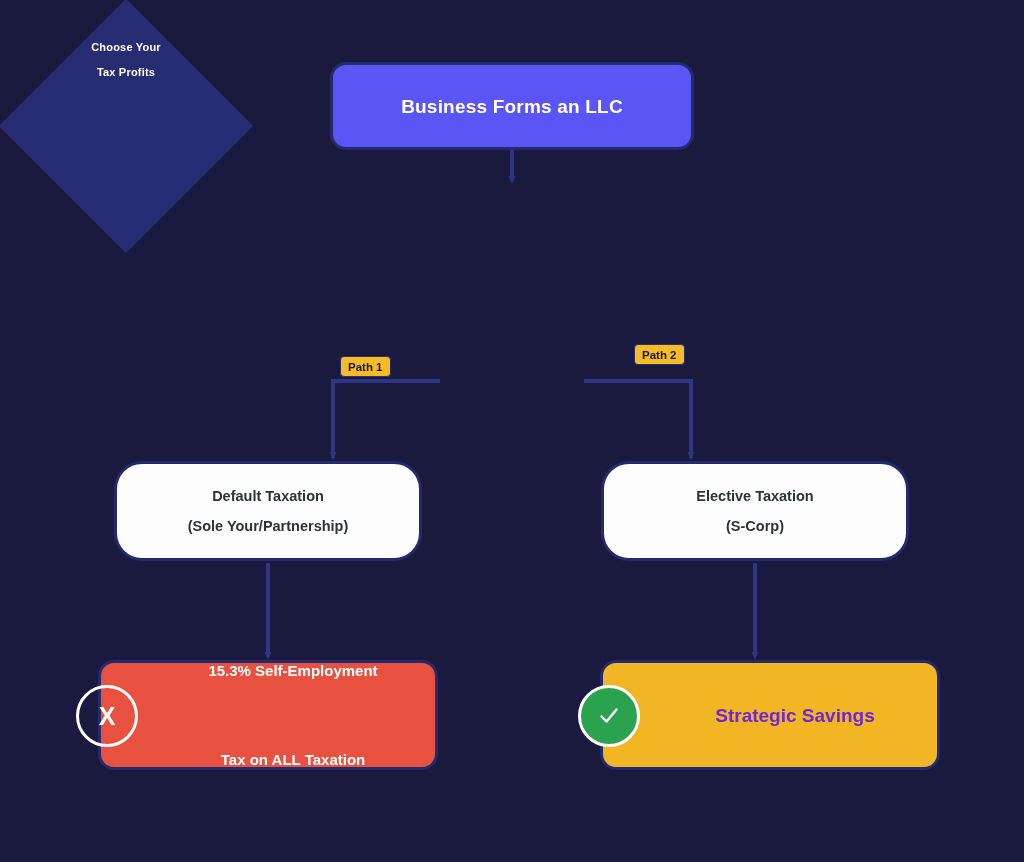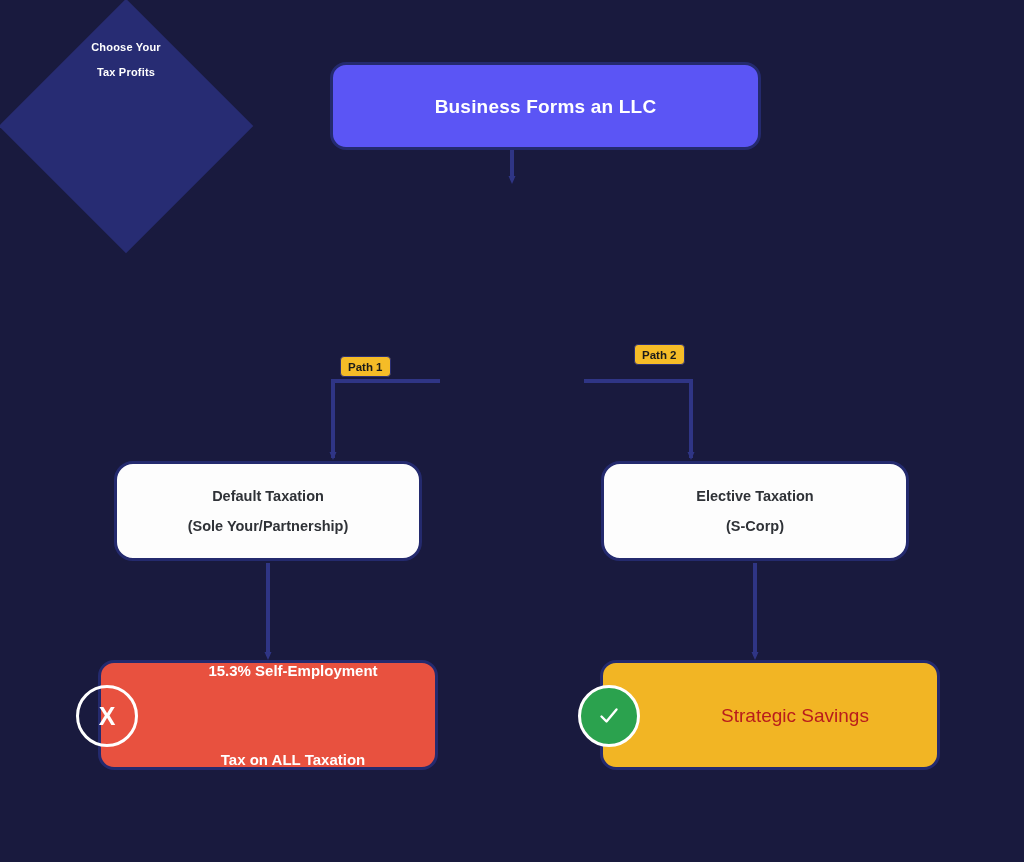--- a/index.html
+++ b/index.html
@@ -41,21 +41,21 @@
   }
   .line1, .line2 {
     display: block;
     line-height: 1.0;
   }
 
   
   #start-node {
     left: 330px;
     top: 62px;
-    width: 431px;
+    width: 364px;
     height: 88px;
     background: #5b55f5;
     border: 3px solid #242a6e;
     border-radius: 16px;
     color: #ffffff;
     font-size: 19px;
     font-weight: bold;
     letter-spacing: .2px;
   }
 
@@ -110,21 +110,21 @@
   }
   #path-1-badge { left: 340px; top: 356px; text-align: center; }
   #path-2-badge { left: 634px; top: 344px; }
 
   
   .branch-box {
     width: 308px;
     height: 100px;
     background: #fdfdfd;
     border: 3px solid #242a6e;
-    border-radius: 19px;
+    border-radius: 28px;
     color: #2f3237;
     font-size: 14.5px;
     font-weight: bold;
   }
   .branch-box .line1 { margin-bottom: 16px; }
   #default-taxation-node { left: 114px; top: 461px; }
   #elective-taxation-node { left: 601px; top: 461px; }
 
   
   .outcome-box {
@@ -156,23 +156,23 @@
     text-align: center;
   }
   #negative-outcome-node .outcome-text {
     color: #ffffff;
     font-size: 15px;
     font-weight: bold;
     justify-content: space-between;
   }
   #negative-outcome-node .line1 { margin-bottom: 15px; }
   #positive-outcome-node .outcome-text {
-    color: #b91c1c;
+    color: #6d28d9;
     font-size: 19px;
-    font-weight: normal;
+    font-weight: bold;
   }
 
   
   .status-icon {
     position: absolute;
     left: -25px;
     top: 22px;
     width: 62px;
     height: 62px;
     border-radius: 50%;

